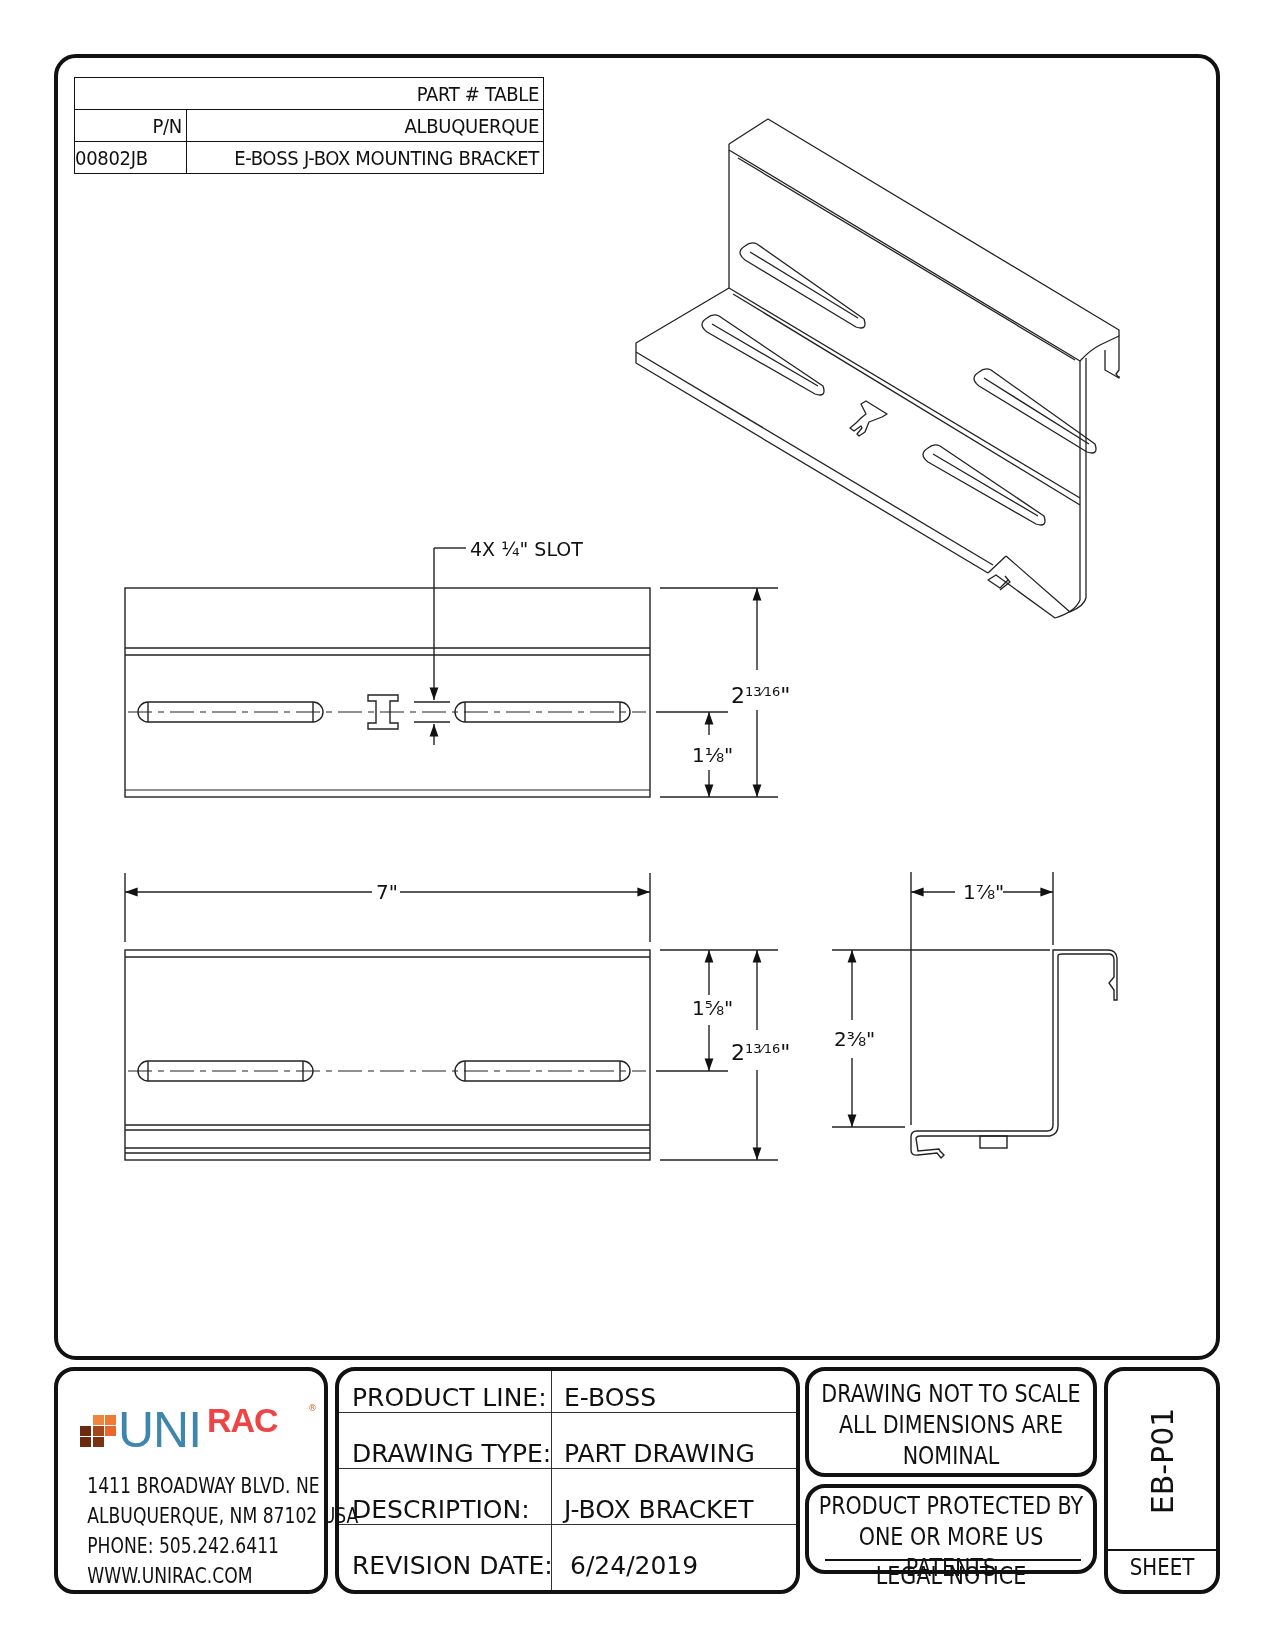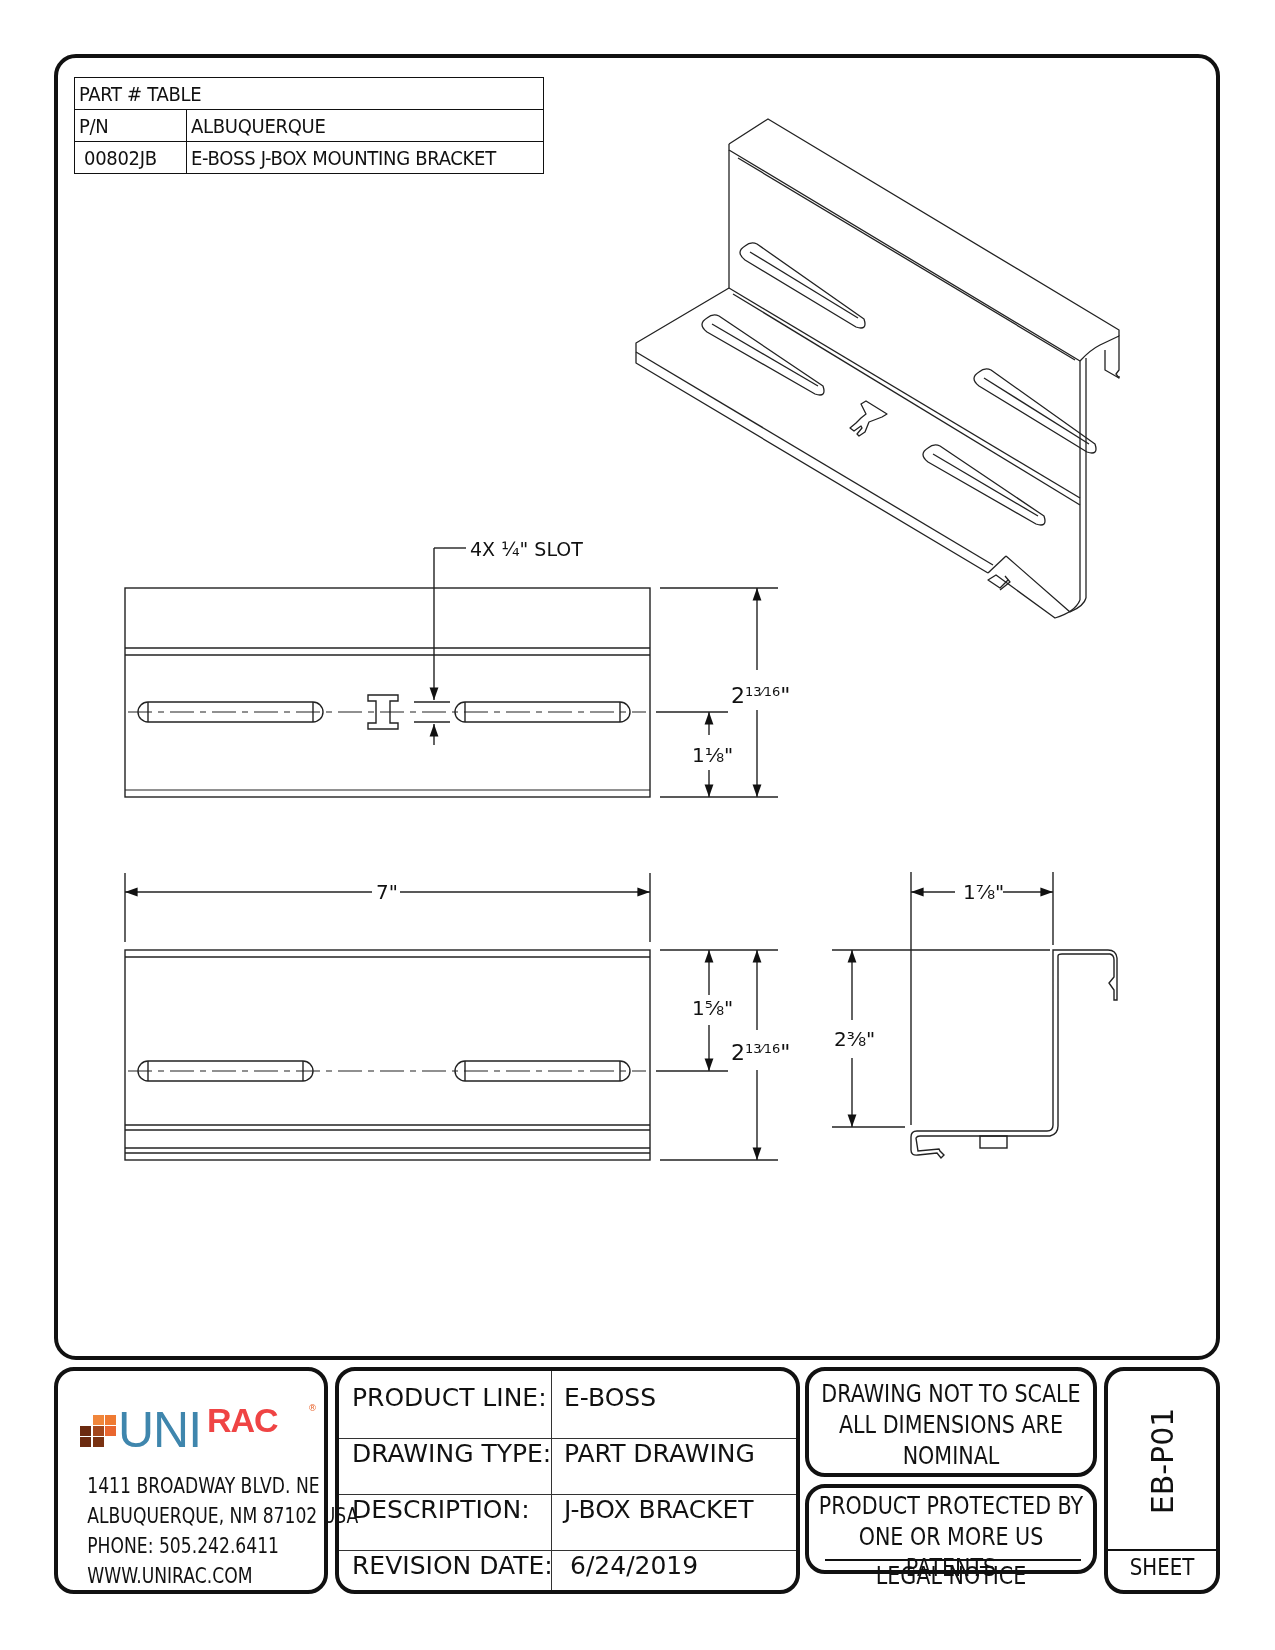--- a/index.html
+++ b/index.html
@@ -1,24 +1,24 @@
 <!DOCTYPE html>
 <html><head>
 <meta charset="utf-8">
 <style>
   html,body{margin:0;padding:0;background:#fff;}
   body{width:1275px;height:1650px;position:relative;overflow:hidden;font-family:"DejaVu Sans",sans-serif;color:#111;}
   .abs{position:absolute;}
   .frame{position:absolute;border:4px solid #111;border-radius:22px;box-sizing:border-box;}
   .tb{position:absolute;border:4px solid #111;border-radius:20px;box-sizing:border-box;}
   .ptable{position:absolute;left:74px;top:77px;width:470px;border-collapse:collapse;font-size:20px;}
-  .ptable td{border:1.5px solid #111;text-align:left;height:31px;padding:0 4px;font-family:"DejaVu Sans Condensed","DejaVu Sans",sans-serif;letter-spacing:-0.3px;}
-  .ptable td.l{text-align:left;padding-left:9px;}
+  .ptable td{border:1.5px solid #111;text-align:right;height:31px;padding:0 4px;font-family:"DejaVu Sans Condensed","DejaVu Sans",sans-serif;letter-spacing:-0.3px;}
+  .ptable td.l{text-align:left;padding-left:0;}
   .info{position:absolute;left:335px;top:1367px;width:465px;height:227px;border:4px solid #111;border-radius:20px;box-sizing:border-box;overflow:hidden;}
-  .info .row{position:absolute;left:0;width:100%;height:68px;border-bottom:1.5px solid #333;box-sizing:border-box;text-align:right;}
+  .info .row{position:absolute;left:0;width:100%;height:42px;border-bottom:1.5px solid #333;box-sizing:border-box;text-align:right;}
   .info .row:last-child{border-bottom:none;}
   .info .k{position:absolute;left:13px;top:12px;font-size:25px;}
   .info .v{position:absolute;left:225px;top:12px;font-size:25px;}
   .info .sep{position:absolute;left:212px;top:0;bottom:0;border-left:1.5px solid #333;}
   .note{position:absolute;text-align:center;font-size:24px;line-height:31px;transform:scaleX(0.86);}
   svg text{font-family:"DejaVu Sans",sans-serif;}
 </style>
 </head>
 <body>
 

